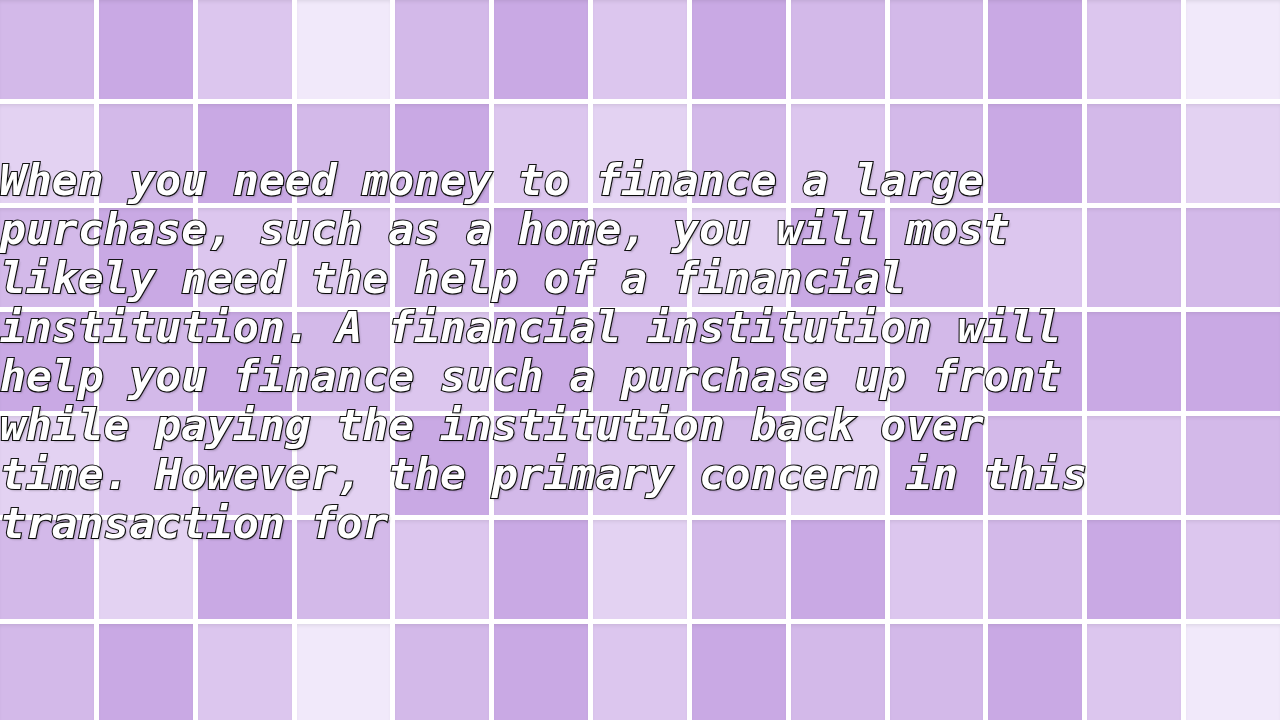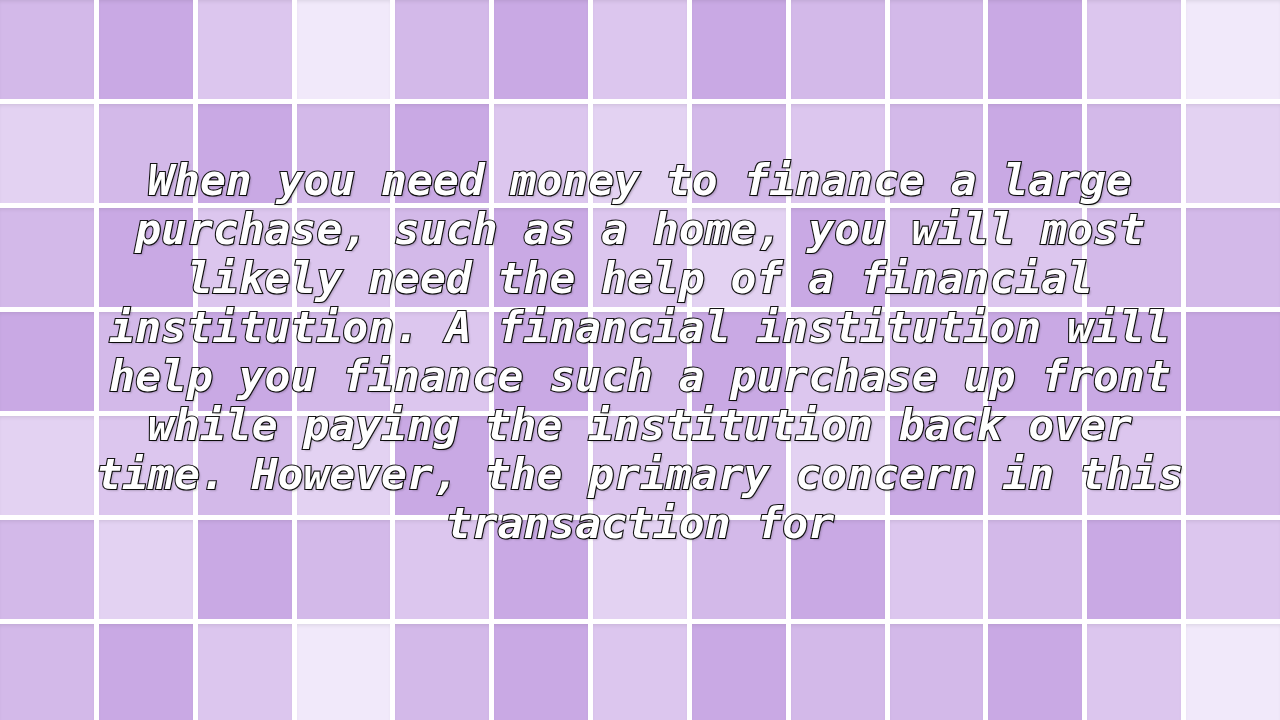--- a/index.html
+++ b/index.html
@@ -165,21 +165,21 @@
       <div class="tile" style="background: rgb(220, 198, 238);"></div>
       <div class="tile" style="background: rgb(201, 169, 228);"></div>
       <div class="tile" style="background: rgb(211, 185, 233);"></div>
       <div class="tile" style="background: rgb(211, 185, 233);"></div>
       <div class="tile" style="background: rgb(201, 169, 228);"></div>
       <div class="tile" style="background: rgb(220, 198, 238);"></div>
       <div class="tile" style="background: rgb(241, 233, 250);"></div>
     </div>
 
   <div id="quote-layer">
-    <p id="quote-text" style="color: rgb(255, 255, 255); -webkit-text-stroke: 2.2px rgb(21, 21, 21); font-size: 43px; line-height: 49px; text-align: center;">When you need money to finance a large
+    <p id="quote-text" style="color: rgb(255, 255, 255); -webkit-text-stroke: 2.2px rgb(21, 21, 21); font-size: 43px; line-height: 49px; text-align: left;">When you need money to finance a large
 purchase, such as a home, you will most
 likely need the help of a financial
 institution. A financial institution will
 help you finance such a purchase up front
 while paying the institution back over
 time. However, the primary concern in this
 transaction for</p>
   </div>
 
 </div>

